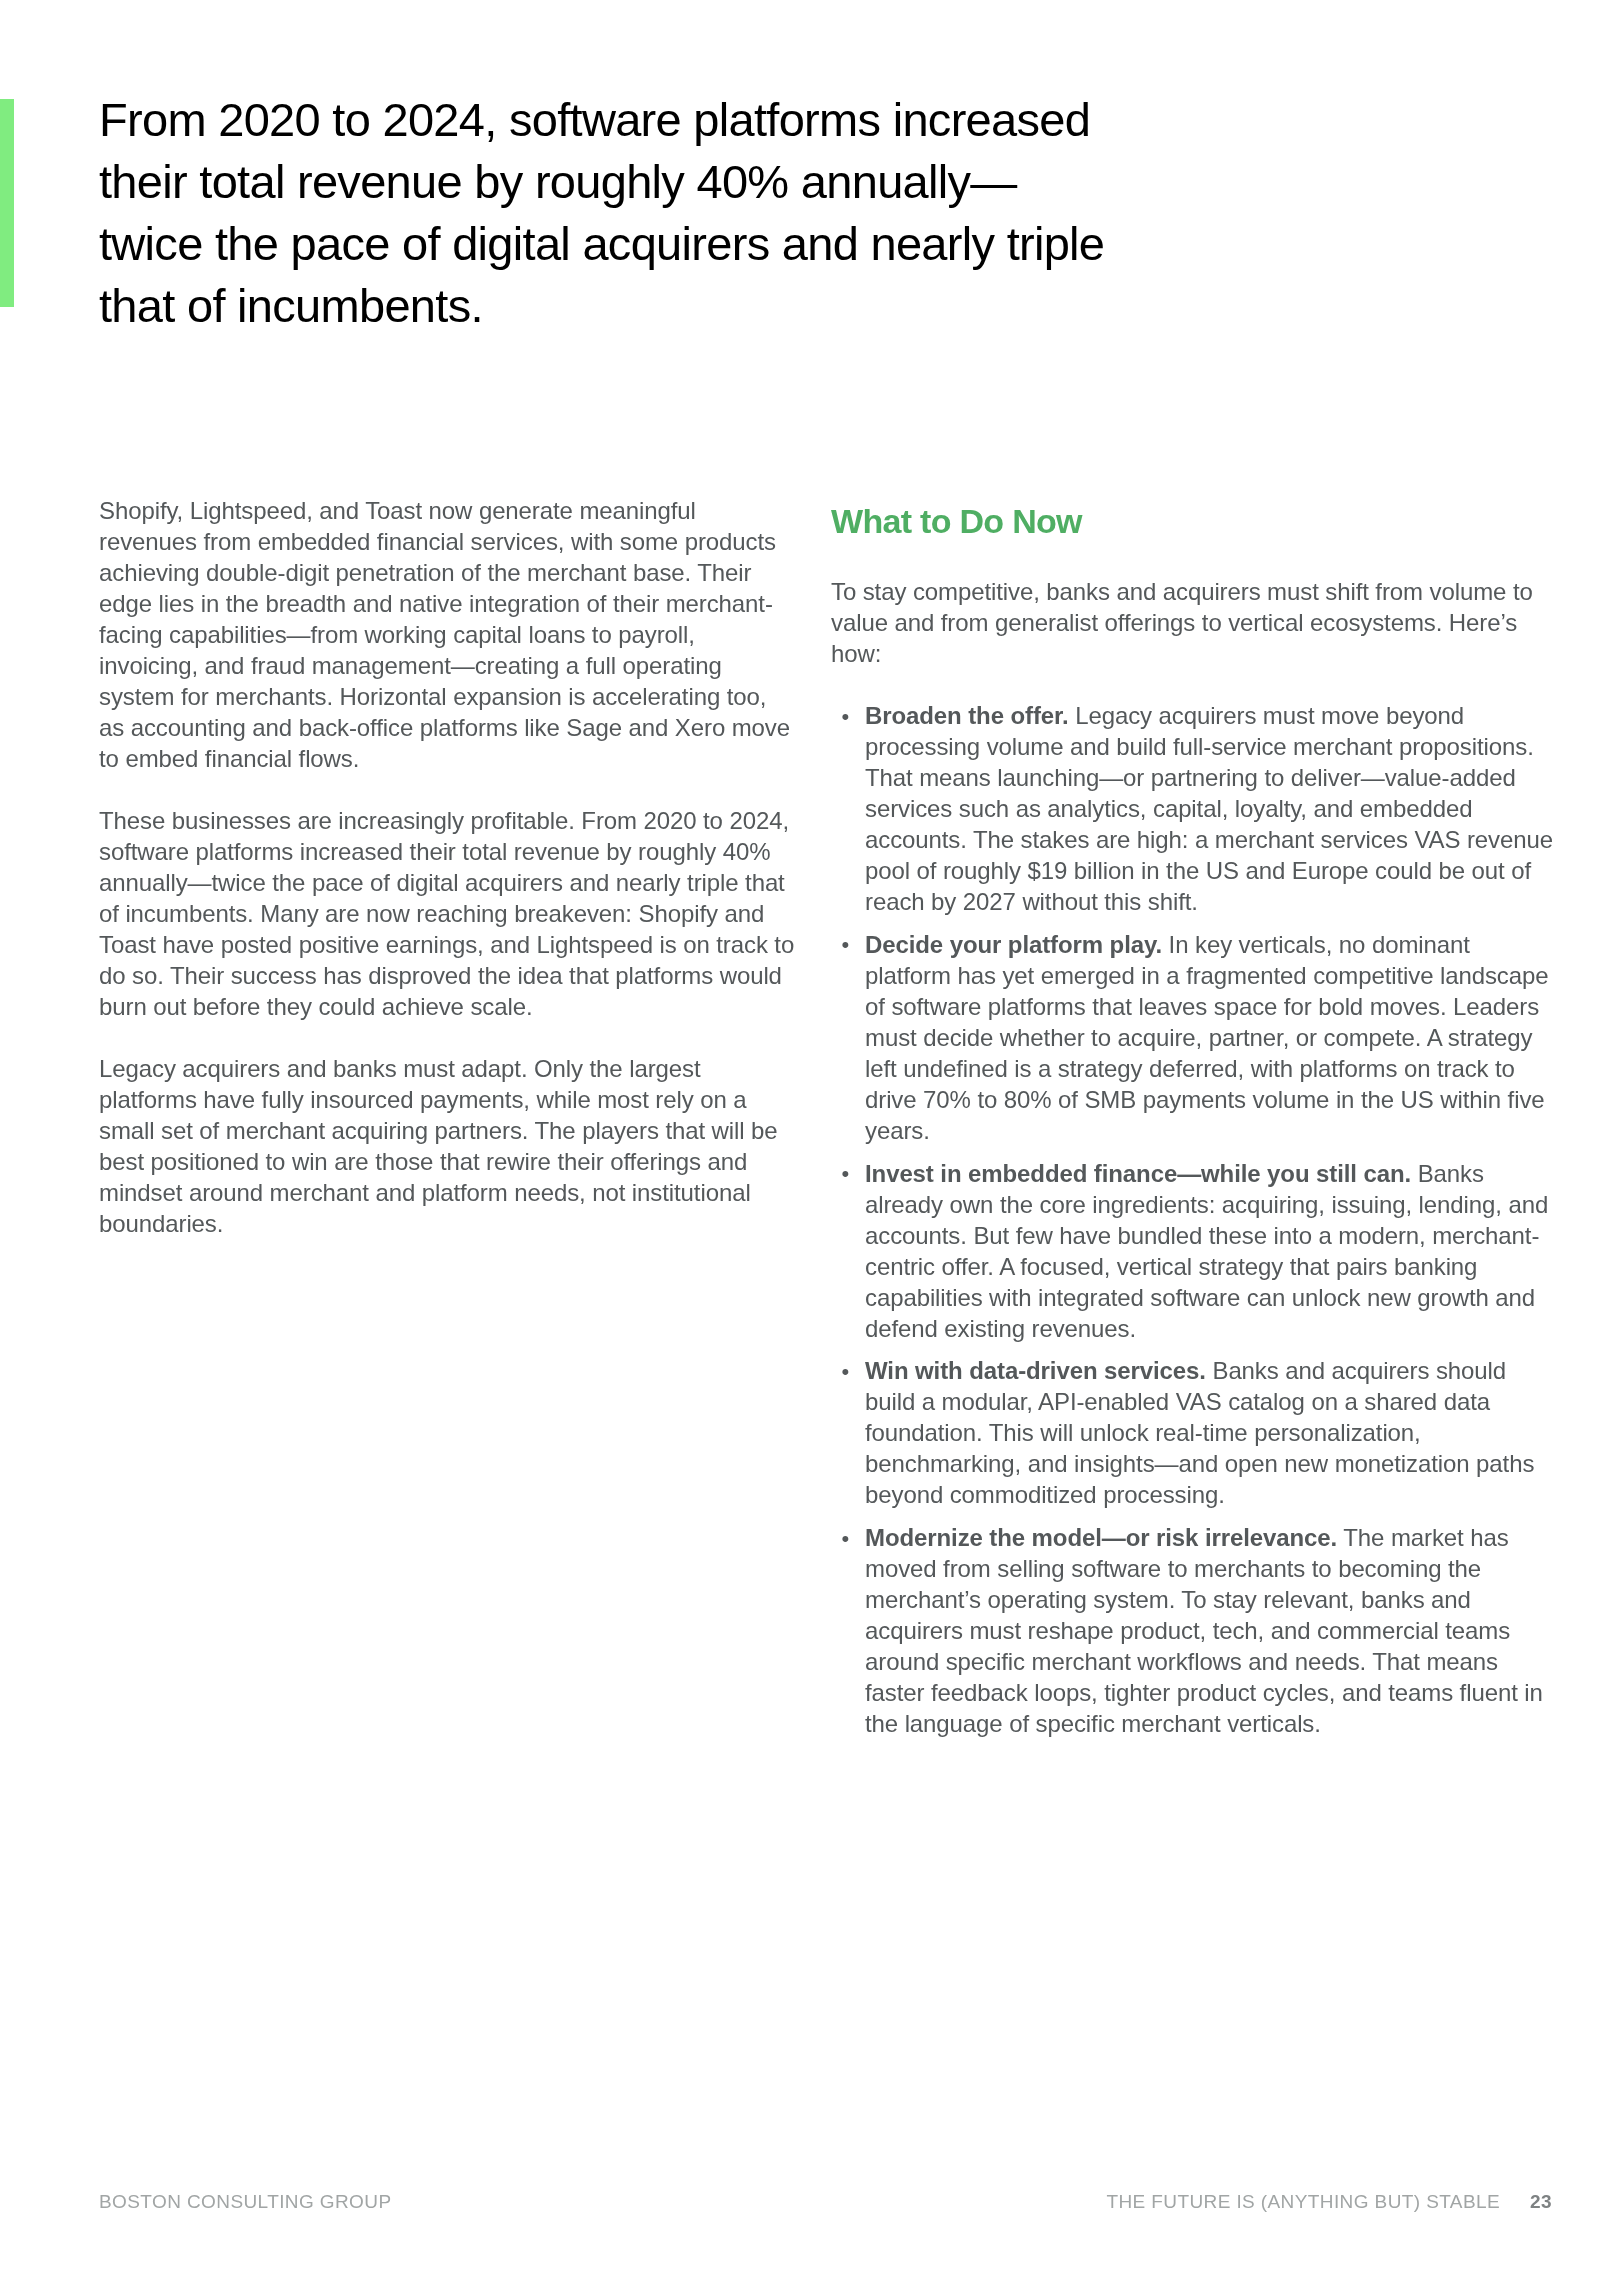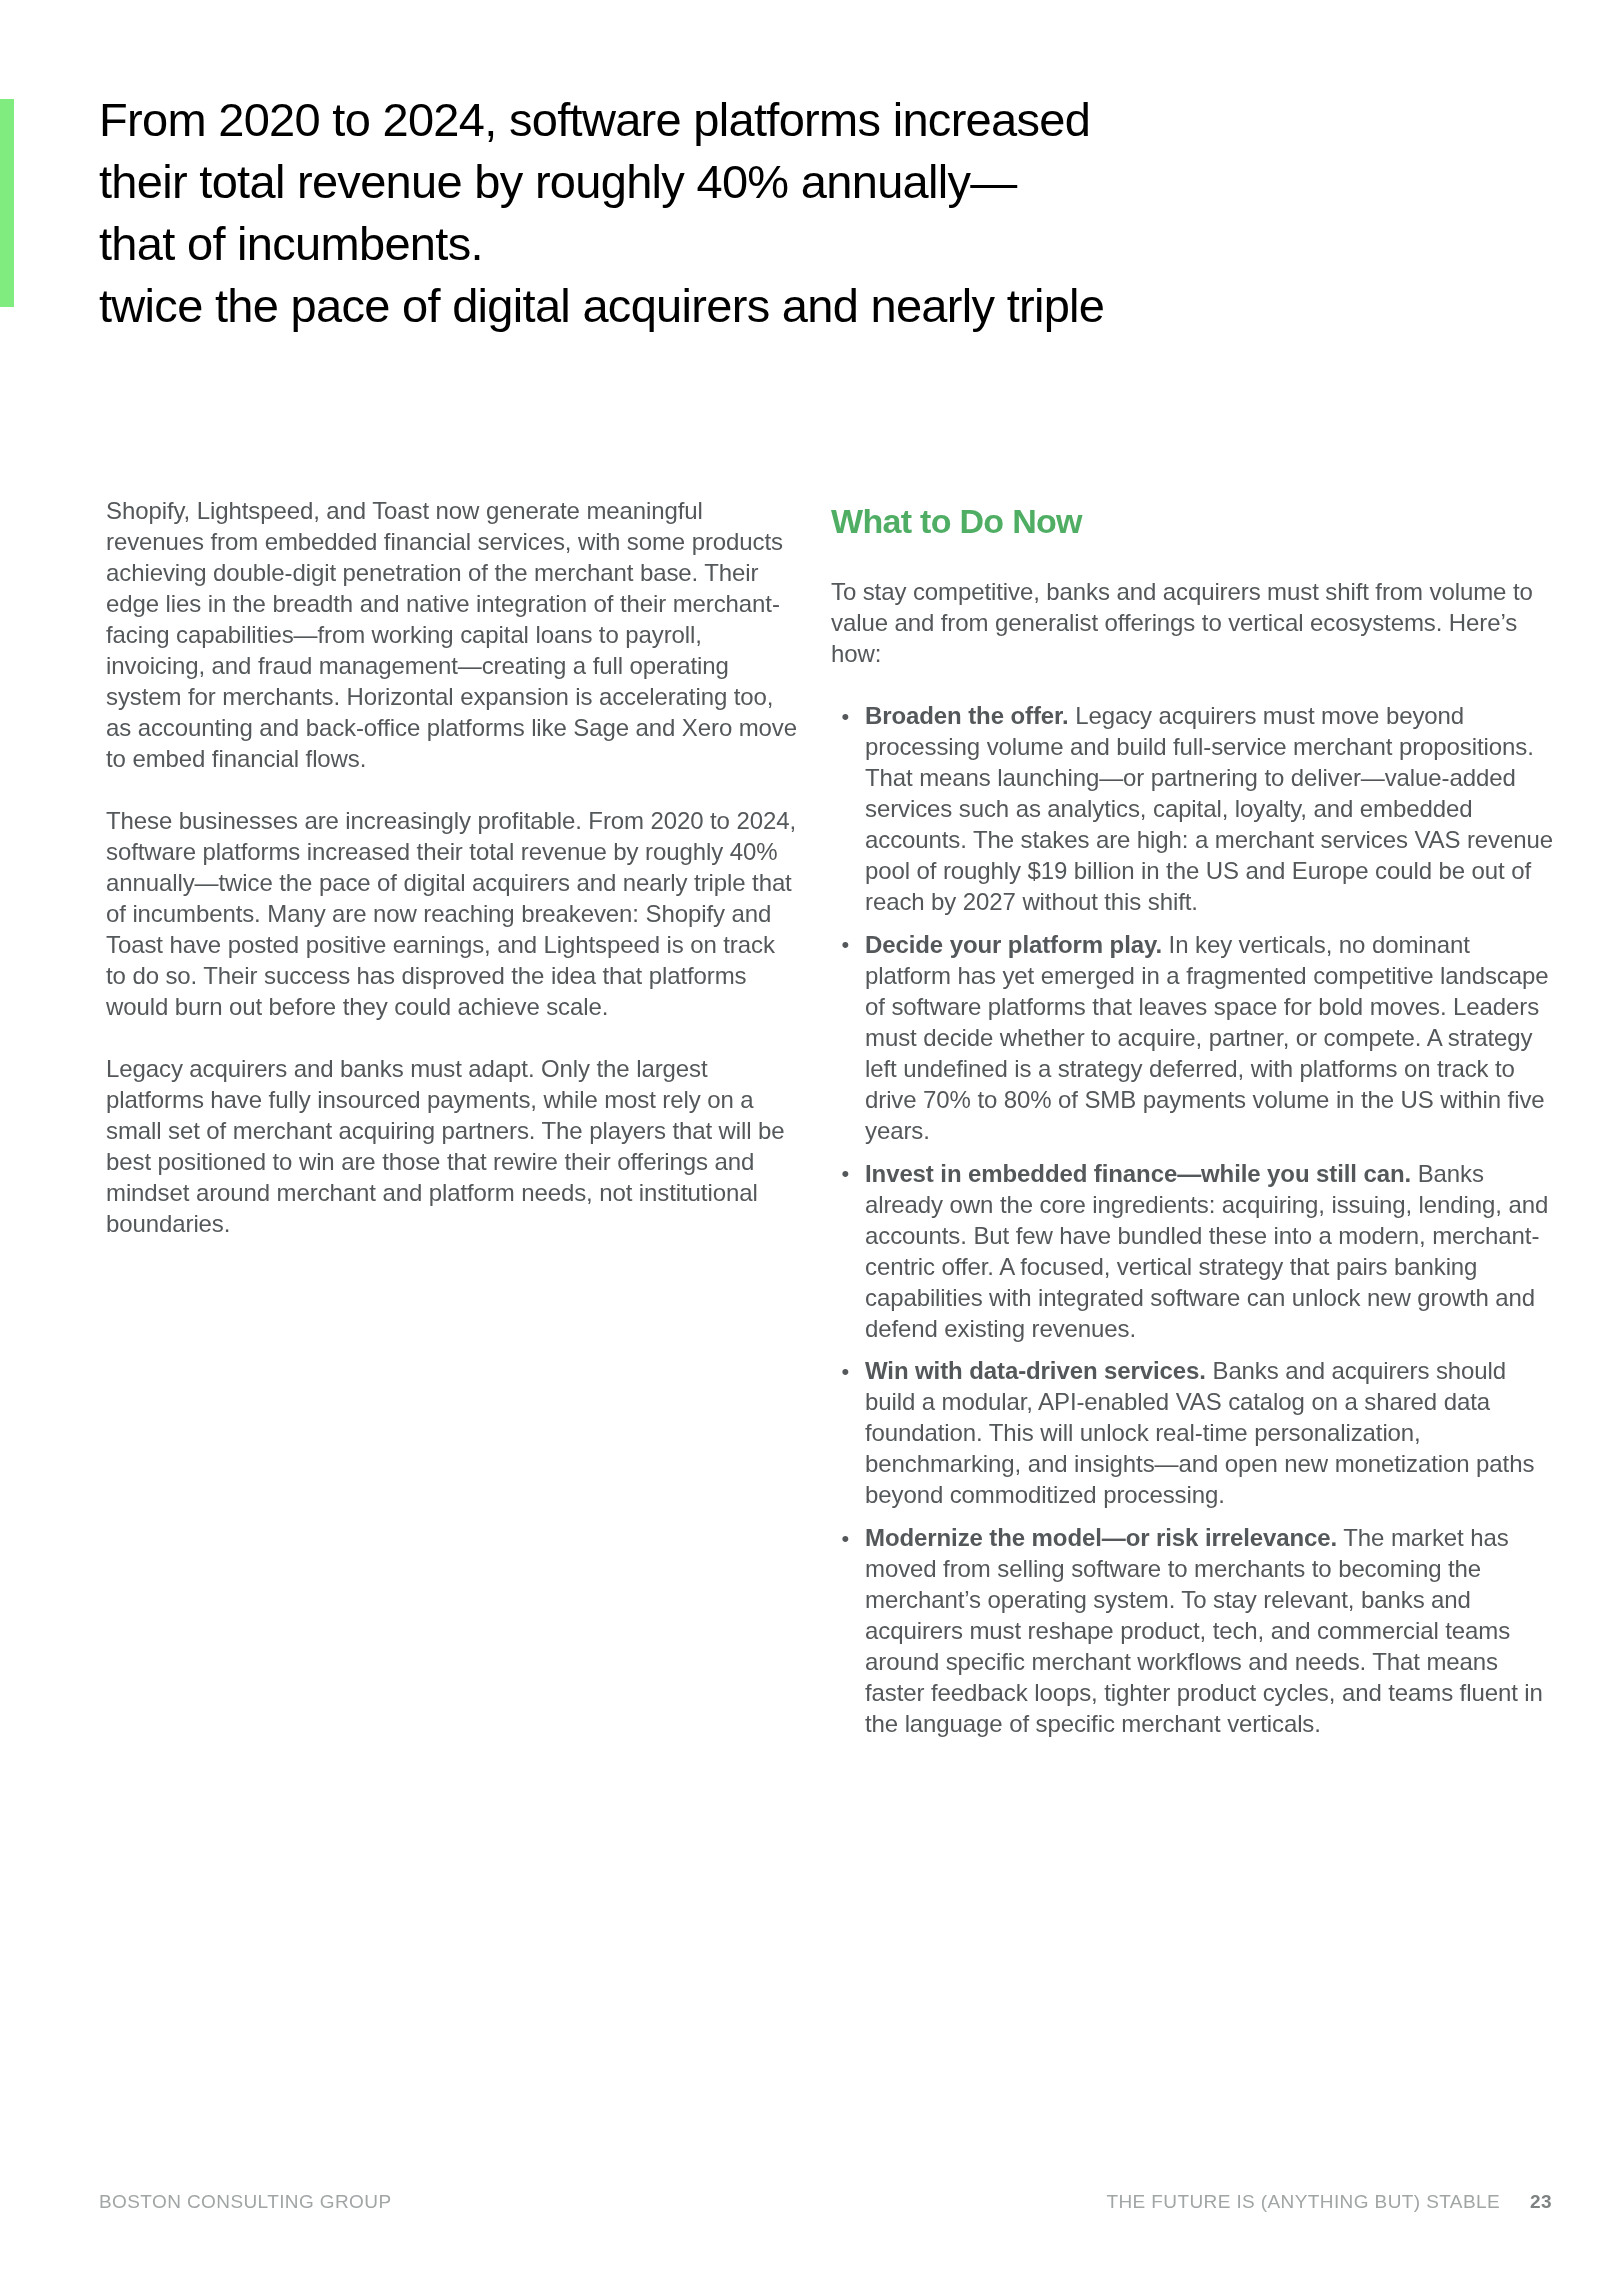--- a/index.html
+++ b/index.html
@@ -31,21 +31,21 @@
   .col {
     position: absolute;
     top: 495px;
     font-size: 24px;
     line-height: 31px;
     letter-spacing: -0.1px;
     color: #54585a;
   }
   .col-left { left: 99px; width: 699px; }
   .col-right { left: 831px; width: 723px; }
-  .col-left p { margin: 0 0 31px 7px; }
+  .col-left p { margin: 0 0 31px 0; }
   .section-heading {
     margin: 0 0 29px 0;
     font-size: 34px;
     line-height: 52px;
     font-weight: 700;
     letter-spacing: -0.7px;
     color: #4fae63;
   }
   .section-intro { margin: 0 0 31px 0; }
   ul.action-list { list-style: none; margin: 0; padding: 0; }
@@ -82,22 +82,22 @@
 </head>
 <body>
 
 <div id="page">
 
   <div class="accent-bar"></div>
 
   <div class="headline">
     <div>From 2020 to 2024, software platforms increased</div>
     <div>their total revenue by roughly 40% annually—</div>
+    <div>twice the pace of digital acquirers and nearly triple</div>
     <div>that of incumbents.</div>
-    <div>twice the pace of digital acquirers and nearly triple</div>
   </div>
 
   <div class="col col-left">
     <p>Shopify, Lightspeed, and Toast now generate meaningful revenues from embedded financial services, with some products achieving double-digit penetration of the merchant base. Their edge lies in the breadth and native integration of their merchant-facing capabilities—from working capital loans to payroll, invoicing, and fraud management—creating a full operating system for merchants. Horizontal expansion is accelerating too, as accounting and back-office platforms like Sage and Xero move to embed financial flows.</p>
     <p>These businesses are increasingly profitable. From 2020 to 2024, software platforms increased their total revenue by roughly 40% annually—twice the pace of digital acquirers and nearly triple that of incumbents. Many are now reaching breakeven: Shopify and Toast have posted positive earnings, and Lightspeed is on track to do so. Their success has disproved the idea that platforms would burn out before they could achieve scale.</p>
     <p>Legacy acquirers and banks must adapt. Only the largest platforms have fully insourced payments, while most rely on a small set of merchant acquiring partners. The players that will be best positioned to win are those that rewire their offerings and mindset around merchant and platform needs, not institutional boundaries.</p>
   </div>
 
   <div class="col col-right">
     <h2 class="section-heading">What to Do Now</h2>

